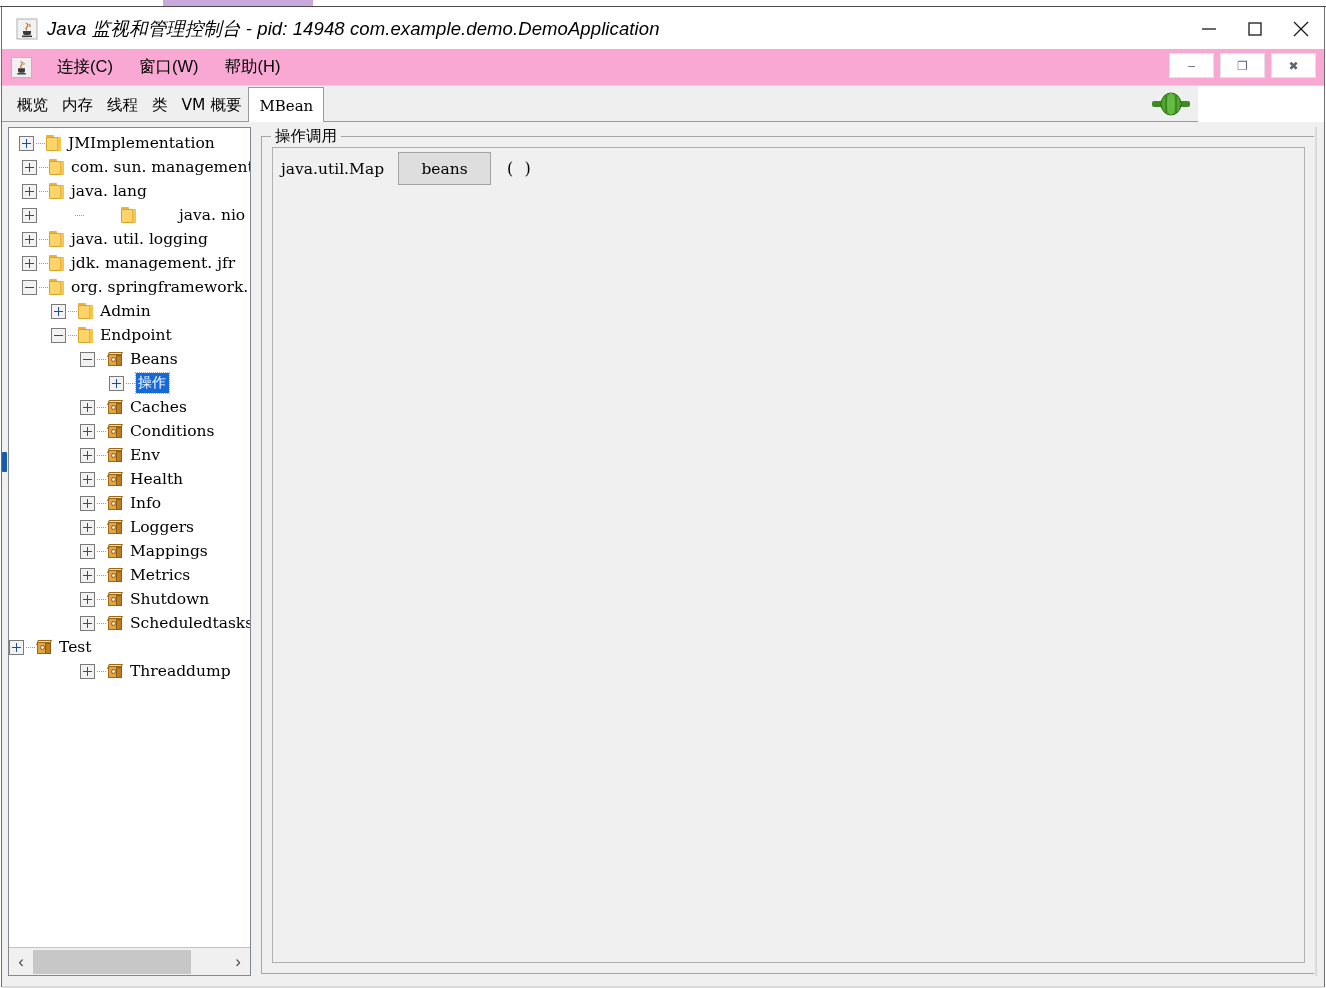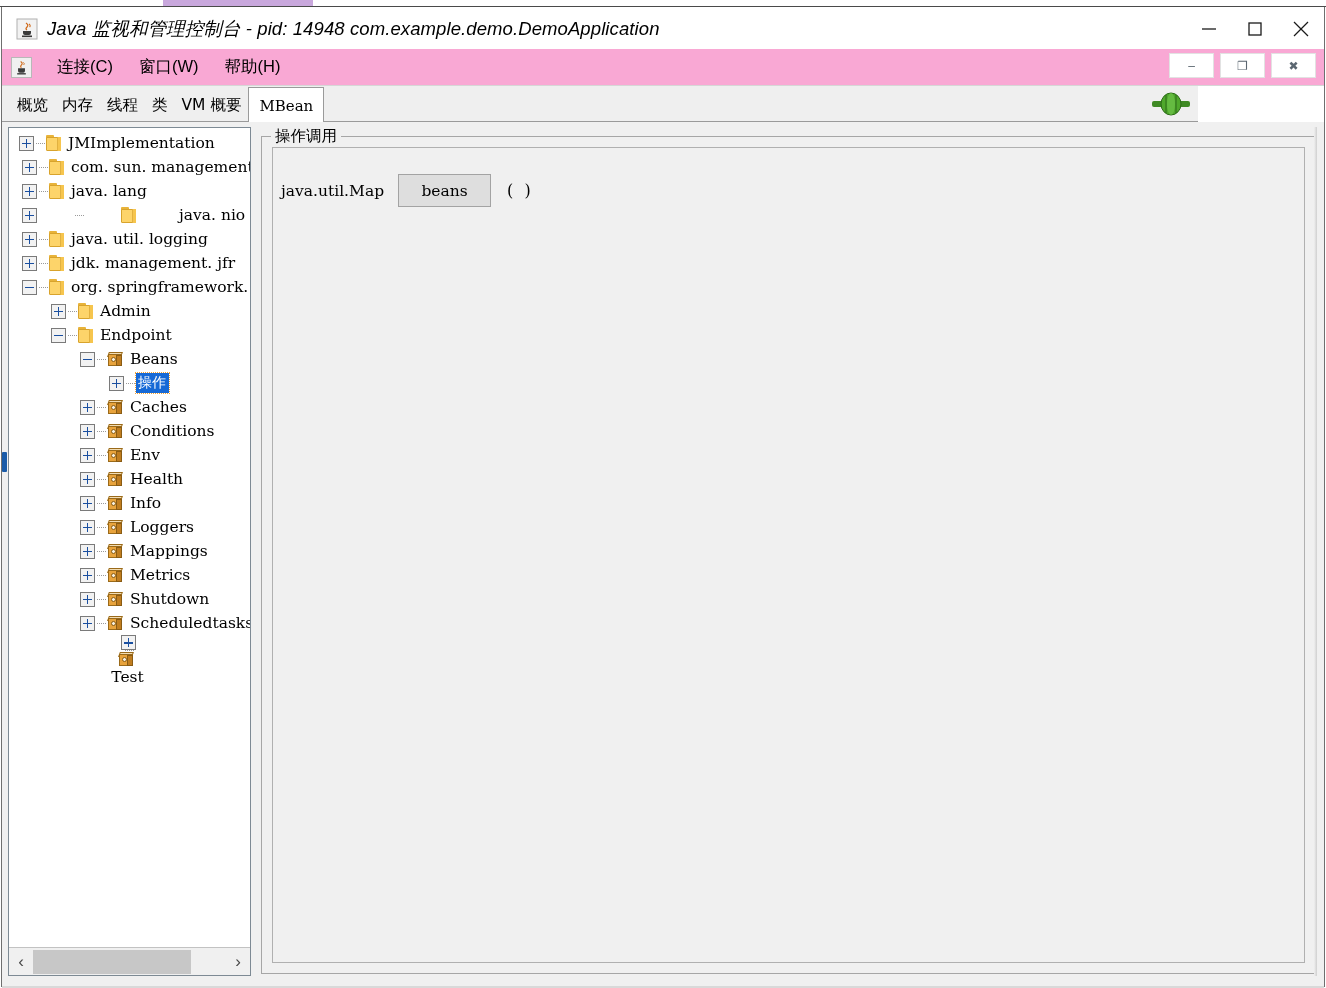--- a/index.html
+++ b/index.html
@@ -368,21 +368,21 @@
   }
   .inner-box {
     position: absolute;
     left: 10px; top: 10px;
     width: 1033px; height: 816px;
     background: #f0f0f0;
     border: 1px solid #b0b0b0;
   }
   .op-row {
     position: absolute;
-    left: 8px; top: 26px;
+    left: 8px; top: 4px;
     display: flex;
     align-items: center;
     gap: 0;
   }
   .op-type {
     font-family: "DejaVu Serif", serif;
     font-size: 15.5px;
     color: #000000;
     margin-right: 14px;
     white-space: nowrap;
@@ -723,30 +723,41 @@
               <span class="toggle plus"></span>
               <span class="dots"></span>
               <span class="mbean">
                 <span class="top"></span>
                 <span class="cube"></span>
                 <span class="side"></span>
                 <span class="dotc"></span>
               </span>
               <span class="label">Scheduledtasks</span>
             </div>
-            <div class="node" style=" flex-direction: column;">
+            <div class="node" style="">
               <span class="toggle plus"></span>
               <span class="dots"></span>
               <span class="mbean">
                 <span class="top"></span>
                 <span class="cube"></span>
                 <span class="side"></span>
                 <span class="dotc"></span>
               </span>
               <span class="label">Test</span>
+            </div>
+            <div class="node" style="padding-left: 71px;">
+              <span class="toggle plus"></span>
+              <span class="dots"></span>
+              <span class="mbean">
+                <span class="top"></span>
+                <span class="cube"></span>
+                <span class="side"></span>
+                <span class="dotc"></span>
+              </span>
+              <span class="label">Threaddump</span>
             </div>
           </div>
       </div>
       <div class="tree-hscroll">
         <div class="sb-arrow">‹</div>
         <div class="sb-track">
           <div class="sb-thumb"></div>
         </div>
         <div class="sb-arrow">›</div>
       </div>

